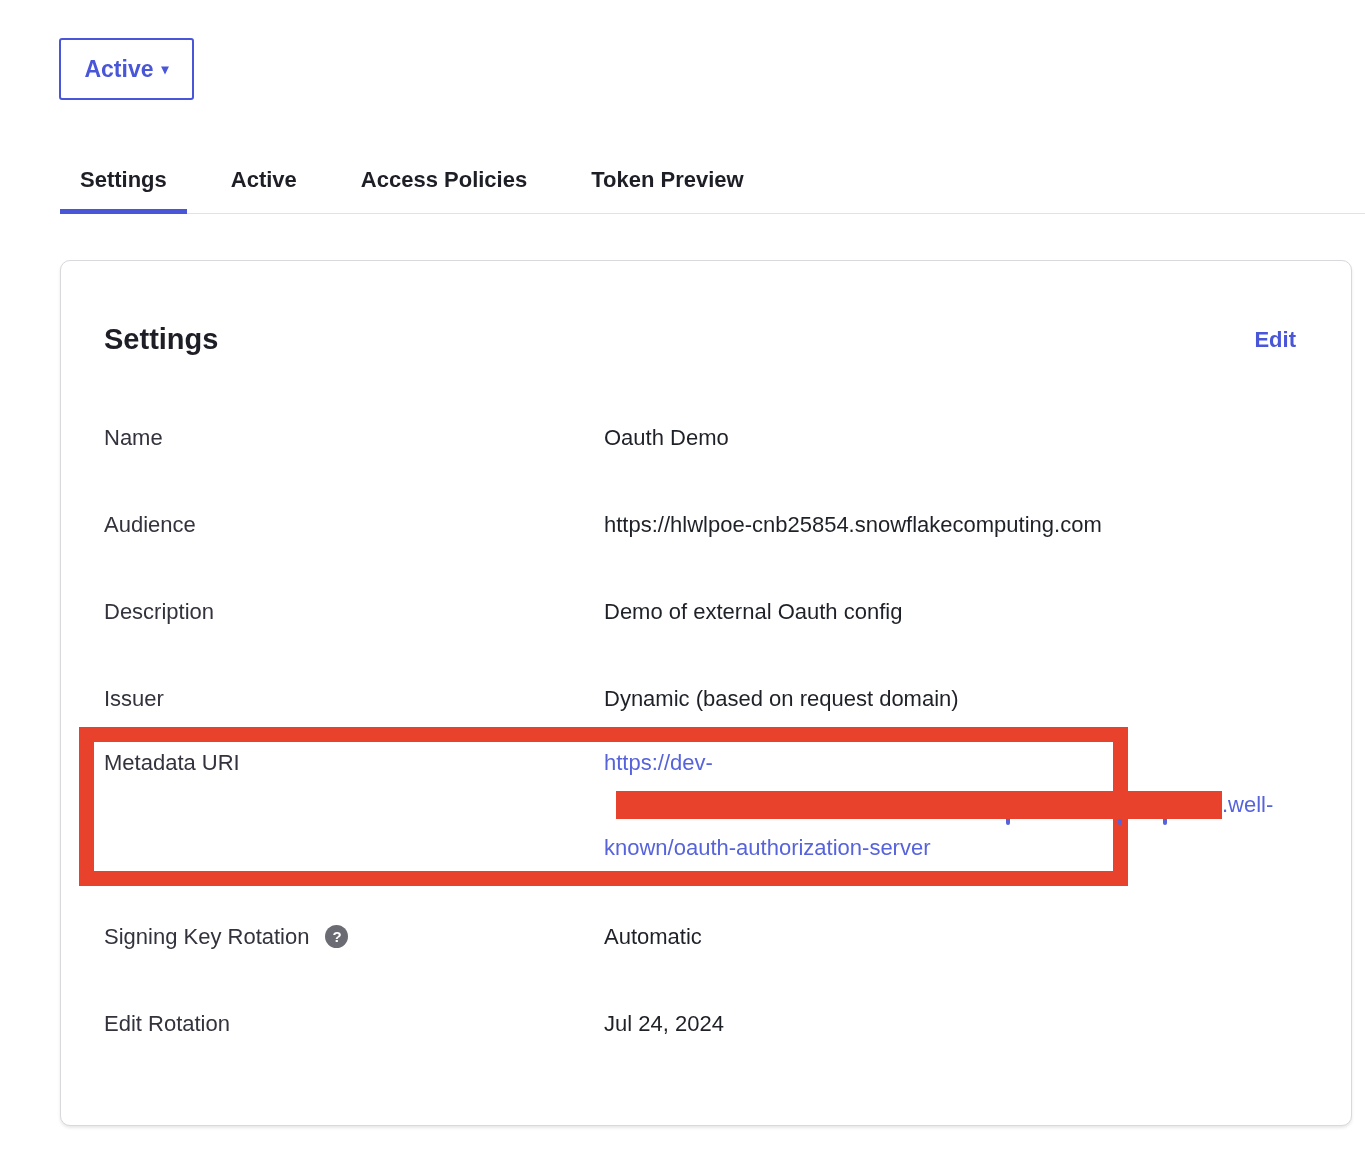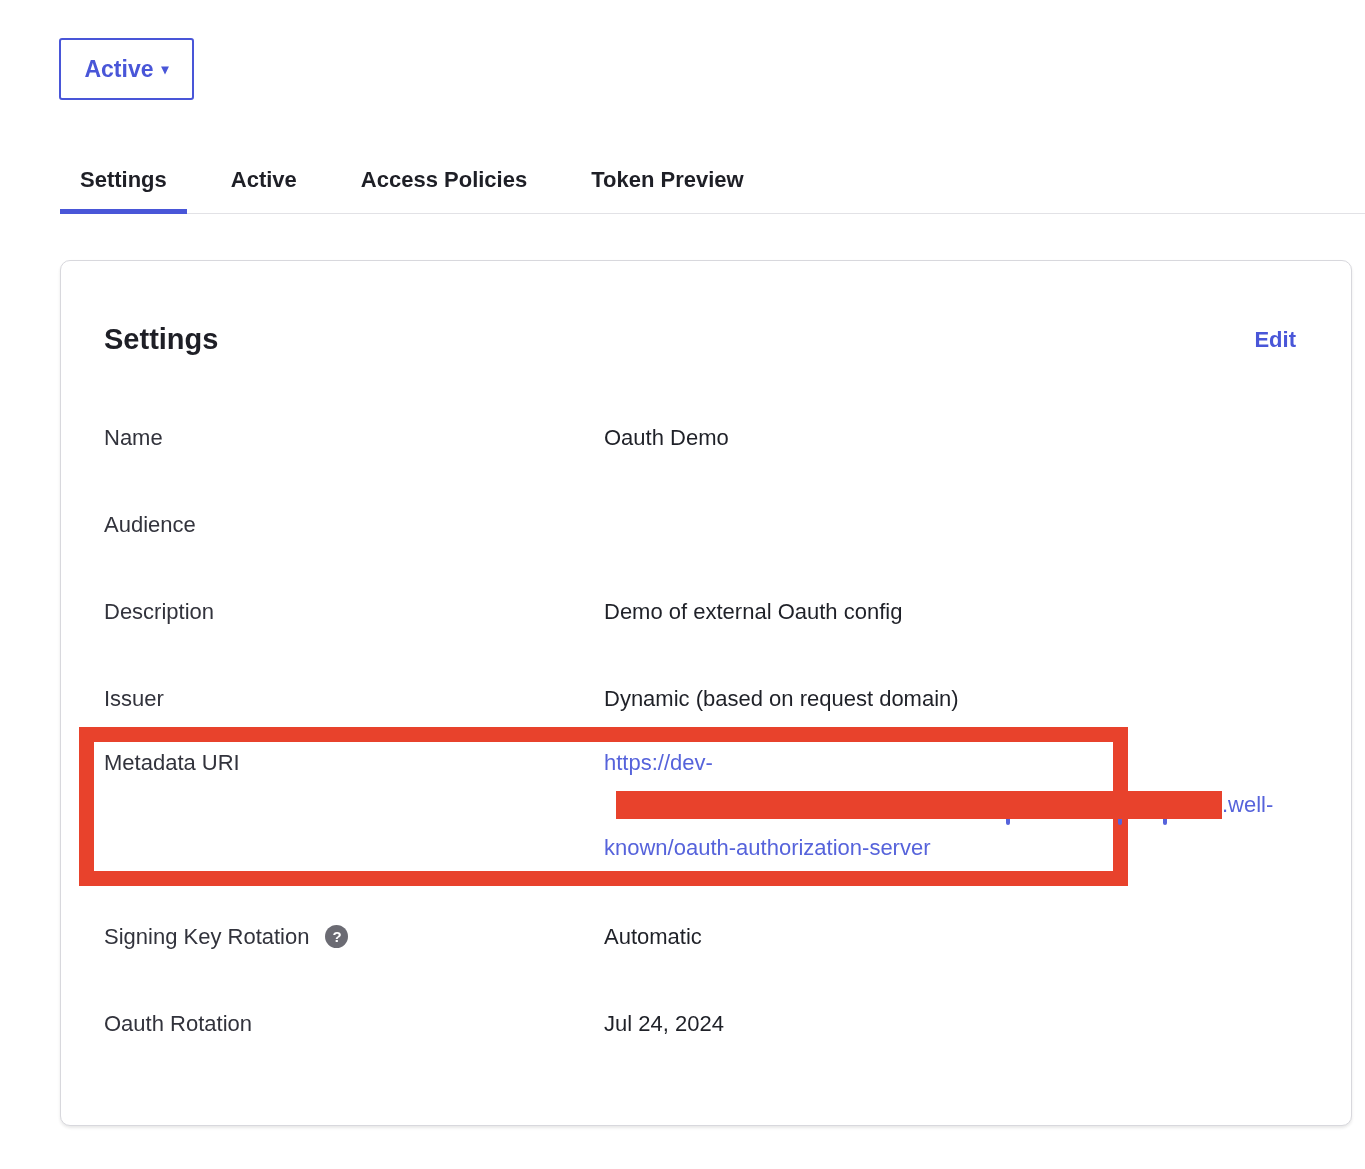--- a/index.html
+++ b/index.html
@@ -89,20 +89,21 @@
     <div class="card-title">Settings</div>
     <a class="edit-link">Edit</a>
 
     <div class="row row-name">
       <div class="label">Name</div>
       <div class="value">Oauth Demo</div>
     </div>
 
     <div class="row row-audience">
       <div class="label">Audience</div>
+      <div class="value">https://hlwlpoe-cnb25854.snowflakecomputing.com</div>
     </div>
 
     <div class="row row-description">
       <div class="label">Description</div>
       <div class="value">Demo of external Oauth config</div>
     </div>
 
     <div class="row row-issuer">
       <div class="label">Issuer</div>
       <div class="value">Dynamic (based on request domain)</div>
@@ -129,18 +130,18 @@
 
     <div class="row row-signing">
       <div class="label">
         <span>Signing Key Rotation</span>
         <span class="help-icon">?</span>
       </div>
       <div class="value">Automatic</div>
     </div>
 
     <div class="row row-lastrot">
-      <div class="label">Oauth Rotation</div>
+      <div class="label">Edit Rotation</div>
       <div class="value">Jul 24, 2024</div>
     </div>
   </div>
 
 </div>
 
 </body></html>

